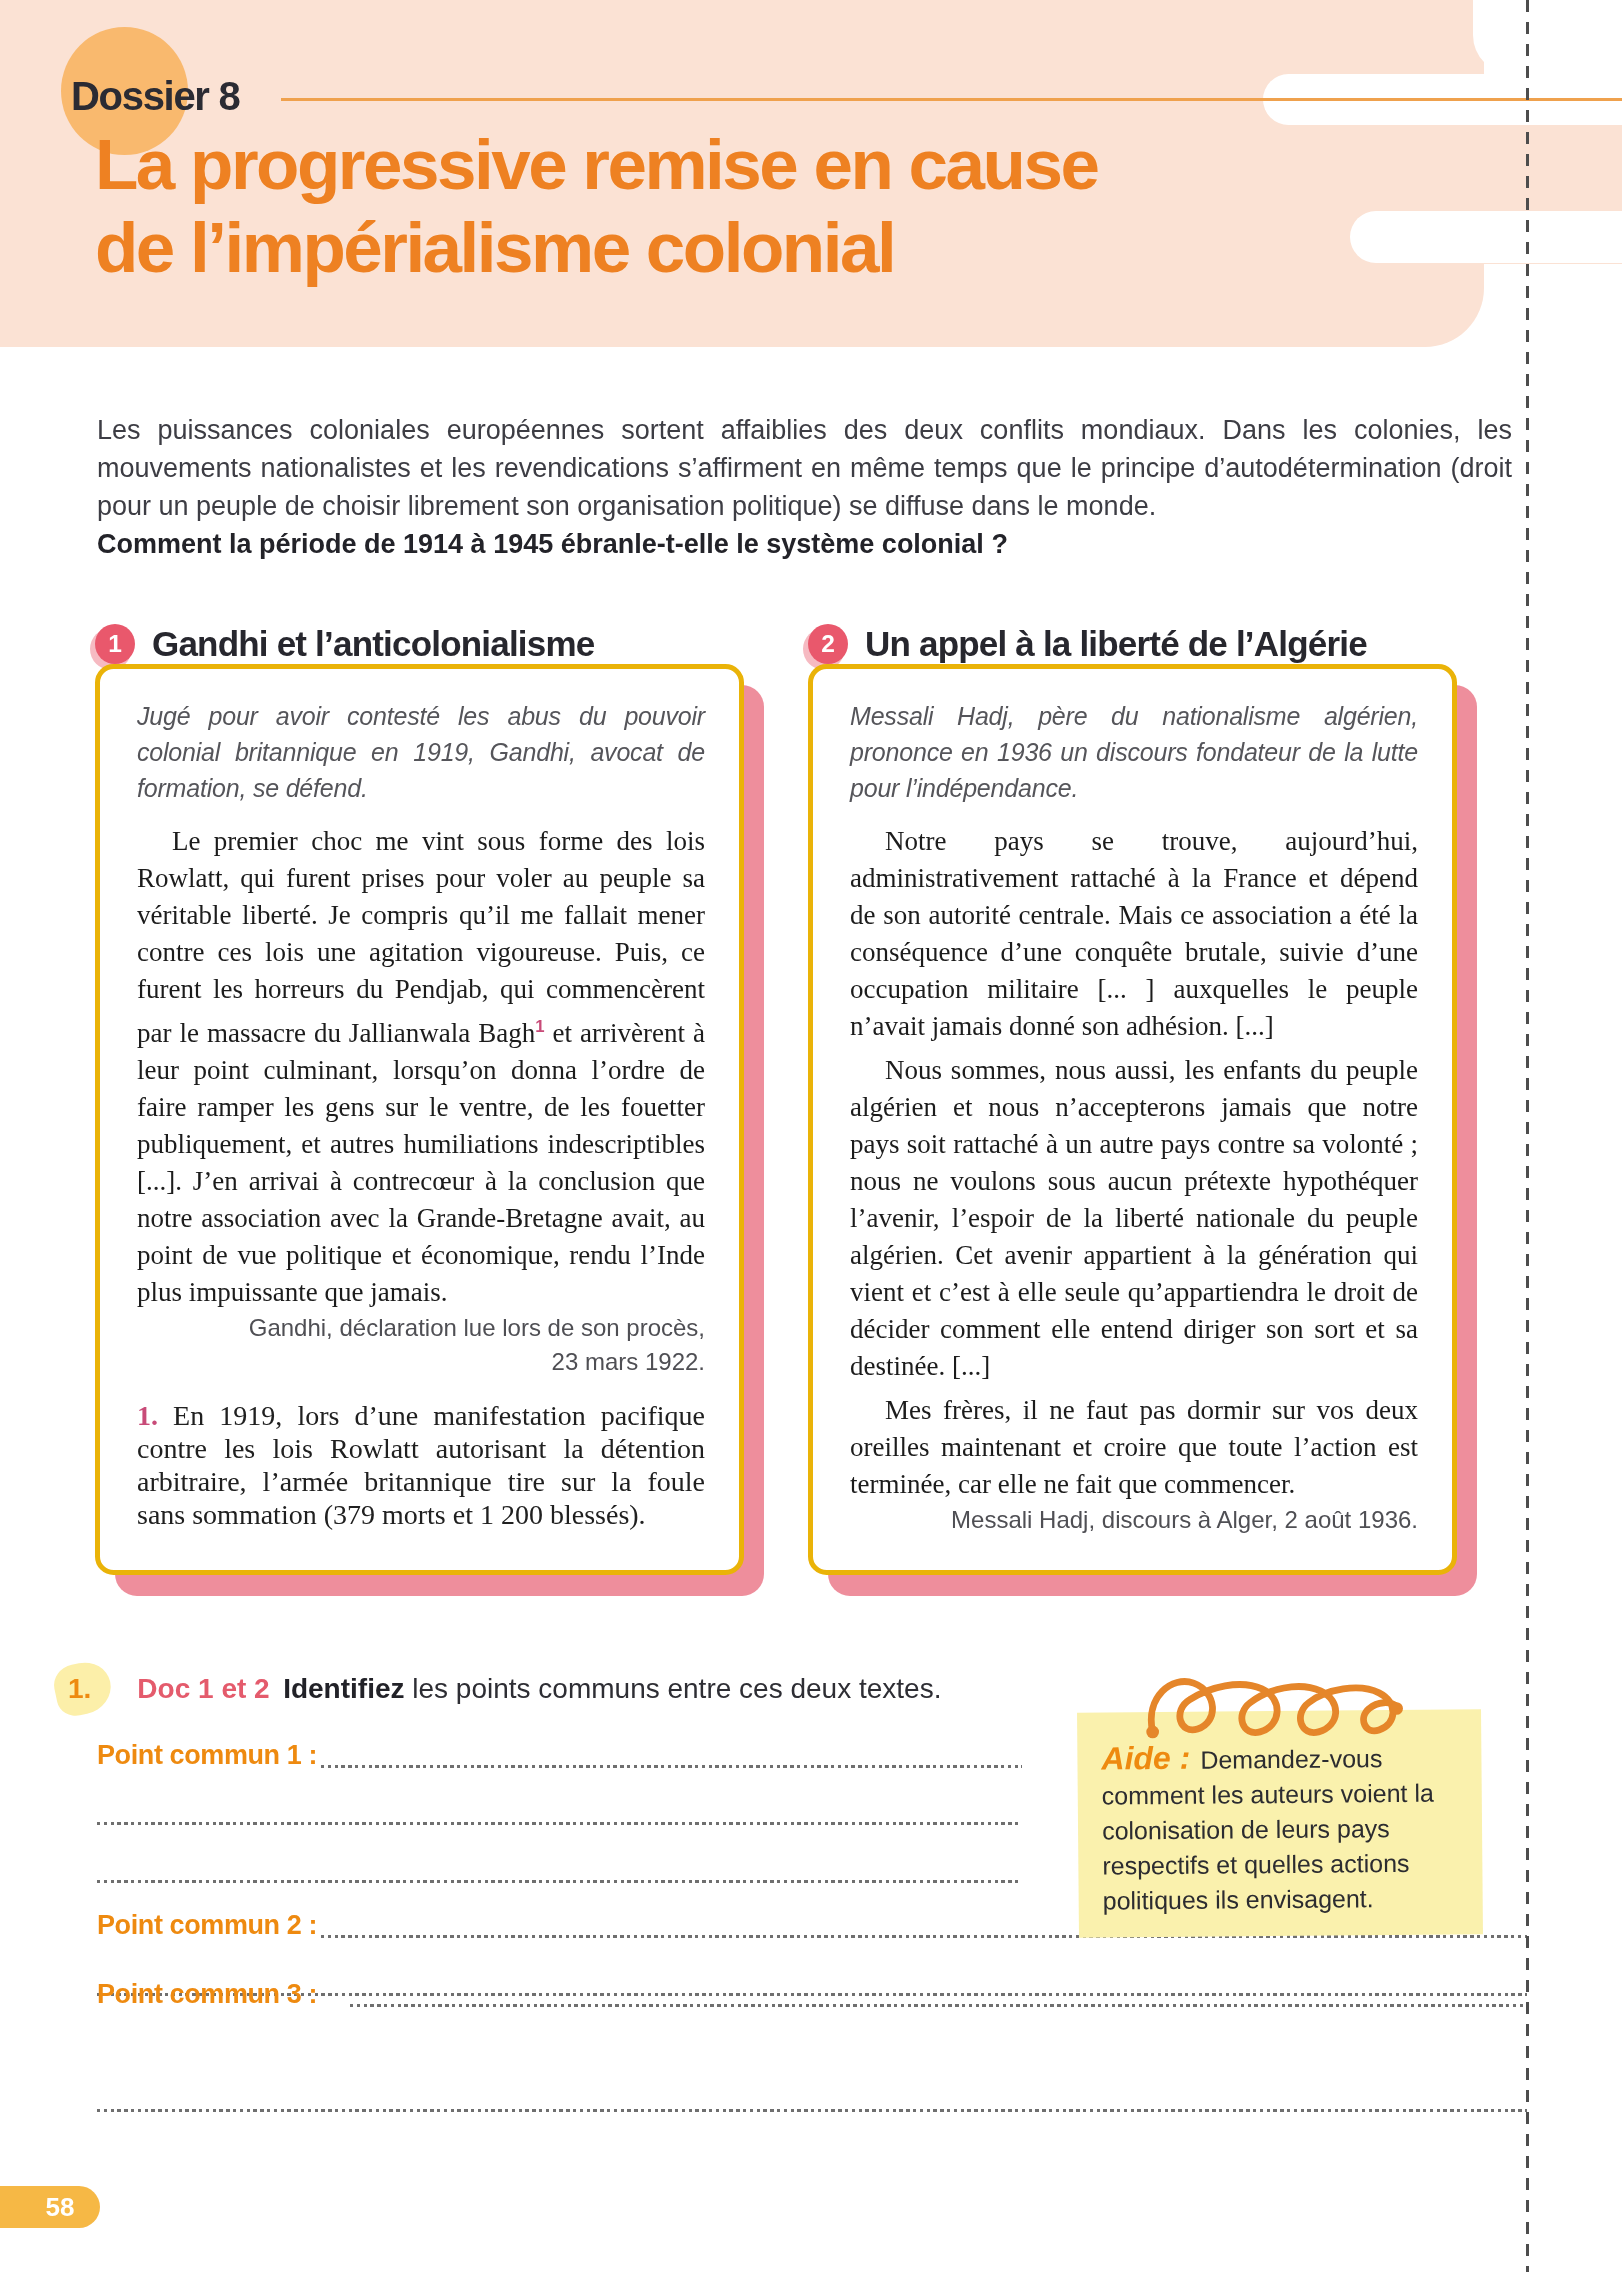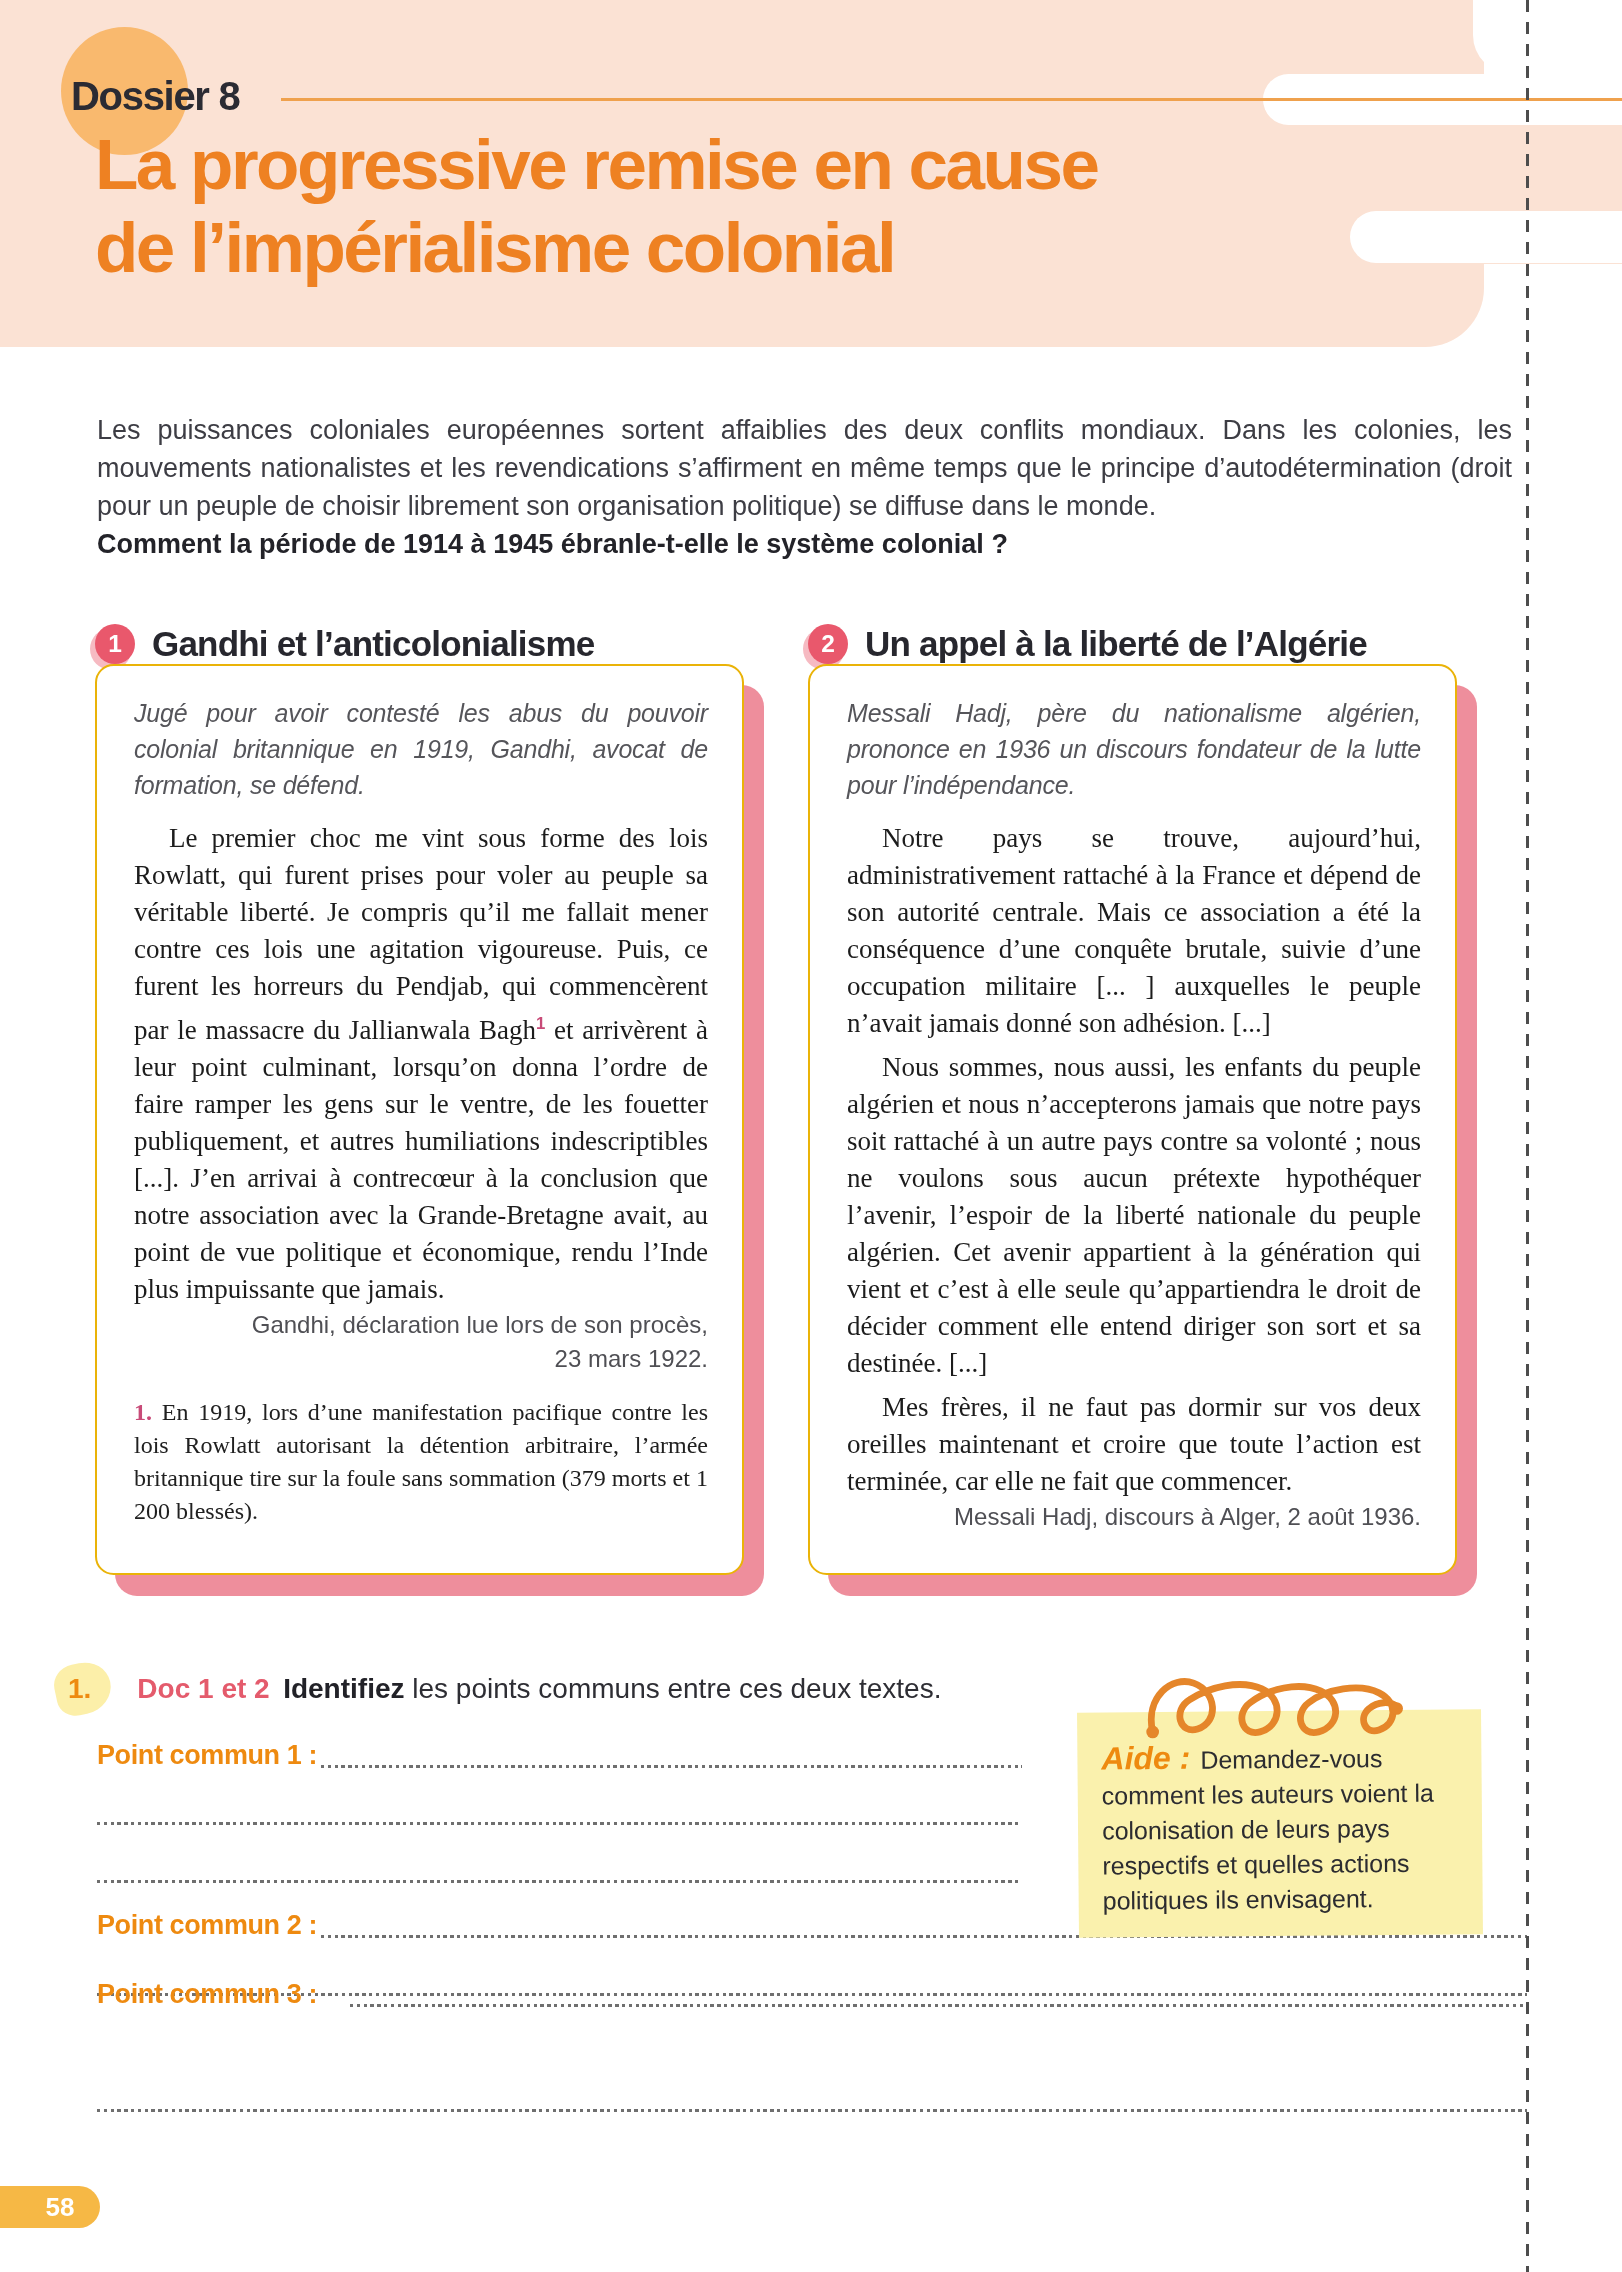--- a/index.html
+++ b/index.html
@@ -21,29 +21,29 @@
   .page-title{position:absolute;left:95px;top:123px;color:#ee8122;font-weight:800;font-size:71px;line-height:83px;letter-spacing:-2.5px;white-space:nowrap;}
   
   .intro{position:absolute;left:97px;top:411px;width:1415px;font-size:27px;line-height:38px;color:#3d3d44;text-align:justify;}
   .intro .question{font-weight:bold;color:#232329;text-align:left;}
   
   .doc-header{position:absolute;display:flex;align-items:center;}
   .doc-badge{width:40px;height:40px;border-radius:50%;background:#e9586c;color:#fff;font-weight:800;font-size:24.5px;
     display:flex;align-items:center;justify-content:center;box-shadow:-4.2px 5px 0 0.8px #f6bac2;flex:0 0 auto;}
   .doc-title{font-size:35px;font-weight:800;color:#27272e;letter-spacing:-0.8px;margin-left:17px;white-space:nowrap;}
   .card-shadow{position:absolute;width:649px;height:911px;background:#ee8e9c;border-radius:22px;}
-  .card{position:absolute;width:649px;height:911px;background:#ffffff;border:2px solid #eab308;border-radius:18.6px;
+  .card{position:absolute;width:649px;height:911px;background:#ffffff;border:5px solid #eab308;border-radius:18.6px;
     padding:29px 34px 0 37px;box-sizing:border-box;overflow:hidden;}
   .chapeau{font-style:italic;font-size:25px;line-height:36px;color:#55555a;text-align:justify;letter-spacing:-0.2px;}
   .quote{font-family:"Liberation Serif", serif;font-size:27px;line-height:37px;color:#1c1c1c;text-align:justify;margin-top:17px;}
   .quote p{margin:0;text-indent:35px;}
   .quote p + p{margin-top:6.8px;}
   .note-ref{color:#c84b78;font-weight:bold;font-family:"Liberation Sans",sans-serif;font-size:0.62em;}
   .source{font-size:24px;line-height:34px;color:#4f4f54;text-align:right;}
-  .note{font-family:"Liberation Serif", serif;font-size:24px;line-height:33px;color:#202020;text-align:justify;margin-top:20px;}
+  .note{font-family:"Liberation Serif", serif;font-size:28px;line-height:33px;color:#202020;text-align:justify;margin-top:20px;}
   .note .num{color:#c84b78;font-weight:bold;}
   
   .consigne{position:absolute;left:68px;top:1670px;font-size:28px;line-height:37px;color:#2e2e34;white-space:nowrap;}
   .ex-num-wrap{position:relative;display:inline-block;}
   .blob{position:absolute;left:-13.5px;top:-6.8px;width:56px;height:51px;background:#fcefa9;border-radius:45% 55% 60% 40%;transform:rotate(-12deg);}
   .ex-num{position:relative;color:#ee8a10;font-weight:800;}
   .doc-ref{color:#e45b6c;font-weight:800;margin-left:46px;margin-right:13.5px;}
   .verb{font-weight:bold;color:#222228;}
   .ans-row{position:absolute;left:97px;display:flex;align-items:flex-end;height:37px;}
   .ans-label{font-size:27px;font-weight:800;color:#ee8a10;line-height:37px;white-space:nowrap;letter-spacing:-0.4px;padding-right:4.2px;}

